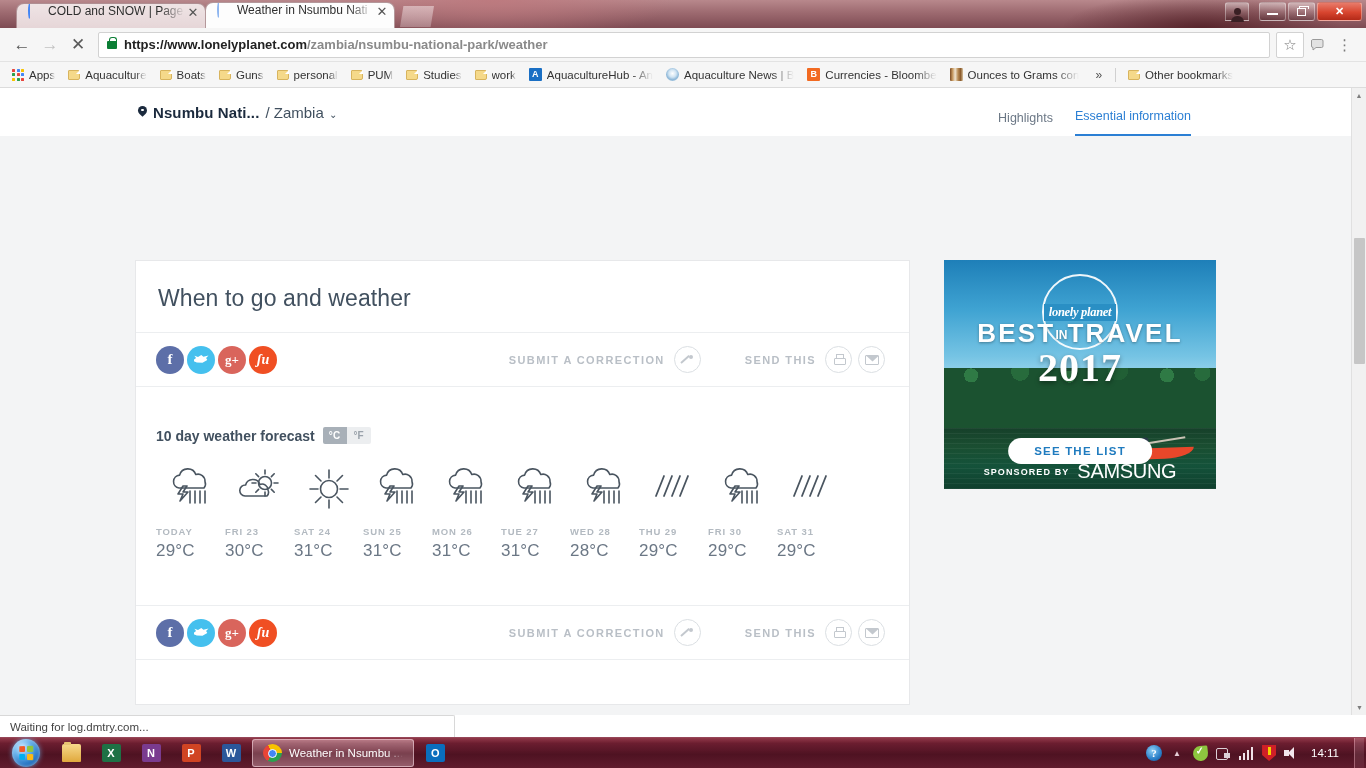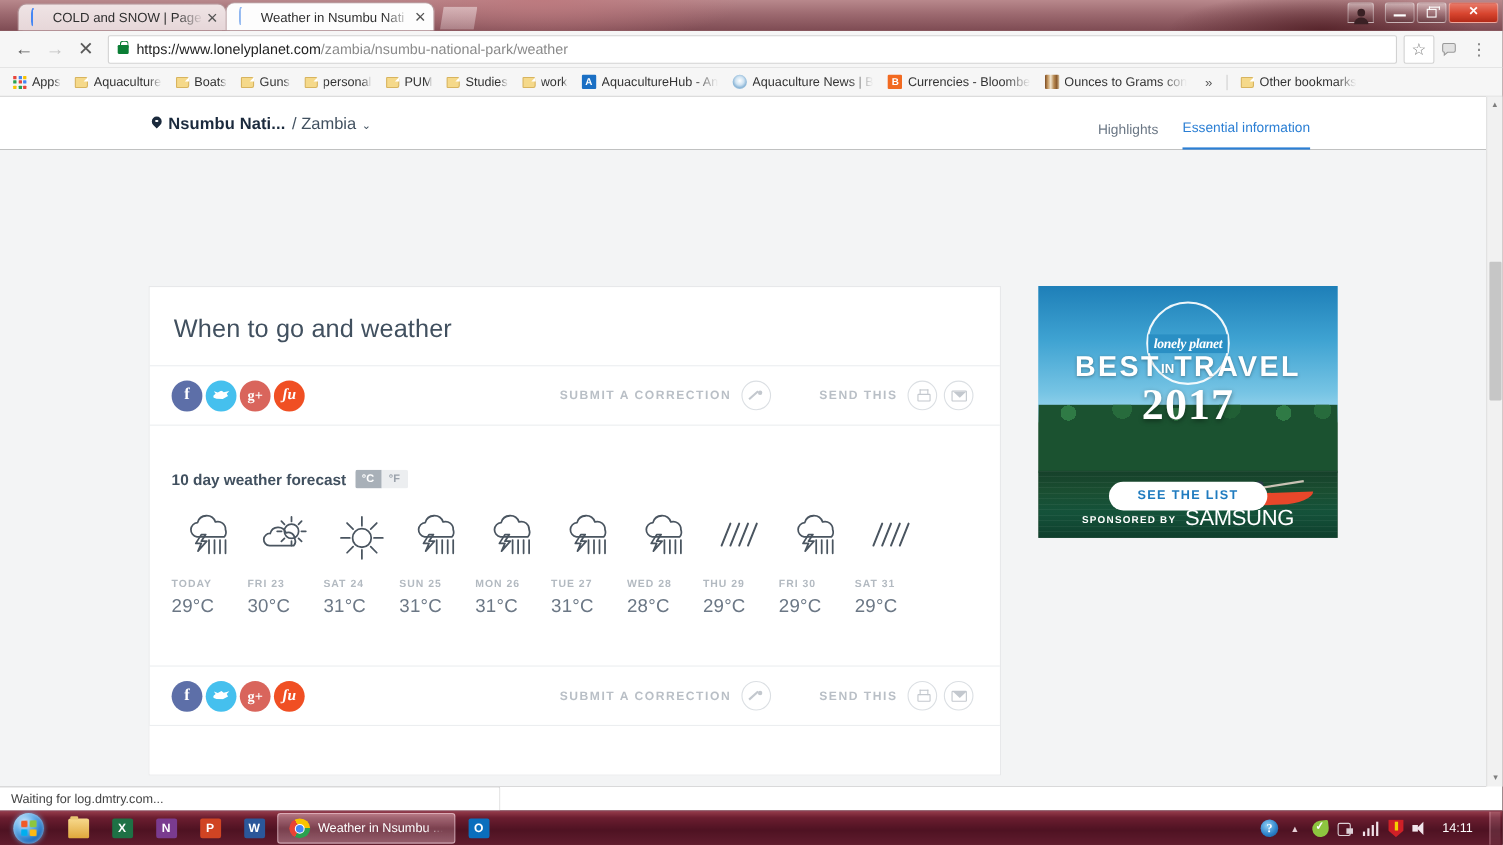--- a/index.html
+++ b/index.html
@@ -36,21 +36,21 @@
     overflow: hidden;
   }
   #tab-strip::before{
     content:""; position:absolute; inset:0;
     background:
       radial-gradient(ellipse 260px 60px at 36% 0%, rgba(190,120,125,.85) 0%, rgba(190,120,125,0) 70%),
       radial-gradient(ellipse 200px 50px at 88% 100%, rgba(70,20,26,.7) 0%, rgba(70,20,26,0) 70%);
   }
   .tab {
     position: absolute; top: 3px; height: 25px;
-    display: flex; align-items: center;
+    display: flex; align-items: flex-start;
     padding: 0 4px 0 10px;
     border-radius: 8px 8px 0 0;
     font-size: 12px; color: #2f2f2f;
     white-space: nowrap; overflow: hidden;
   }
   .tab.inactive {
     background: linear-gradient(180deg,#efe4e5 0%, #e6d6d8 100%);
     border: 1px solid rgba(120,70,76,.5); border-bottom: none;
   }
   .tab.active {
@@ -116,21 +116,21 @@
   .nav-btn {
     width: 28px; height: 28px; flex: none;
     display: flex; align-items: center; justify-content: center;
     font-size: 17px; color: #5a5a5a;
   }
   .nav-btn.disabled { color: #c2c2c2; }
   #url-bar {
     flex: 1; height: 26px; margin: 0 6px;
     background: #fff; border: 1px solid #d2d2d2; border-radius: 2px;
     display: flex; align-items: center; padding: 0 8px;
-    font-size: 13px; color: #222;
+    font-size: 13px; color: #222; font-weight: bold;
   }
   #lock-icon {
     width: 10px; height: 8px; background: #0b7e35; border-radius: 1px;
     position: relative; margin-right: 7px; flex: none;
   }
   #lock-icon::before {
     content:""; position:absolute; left: 2px; top: -4px;
     width: 6px; height: 6px; border: 1.6px solid #0b7e35;
     border-bottom: none; border-radius: 3px 3px 0 0;
   }

